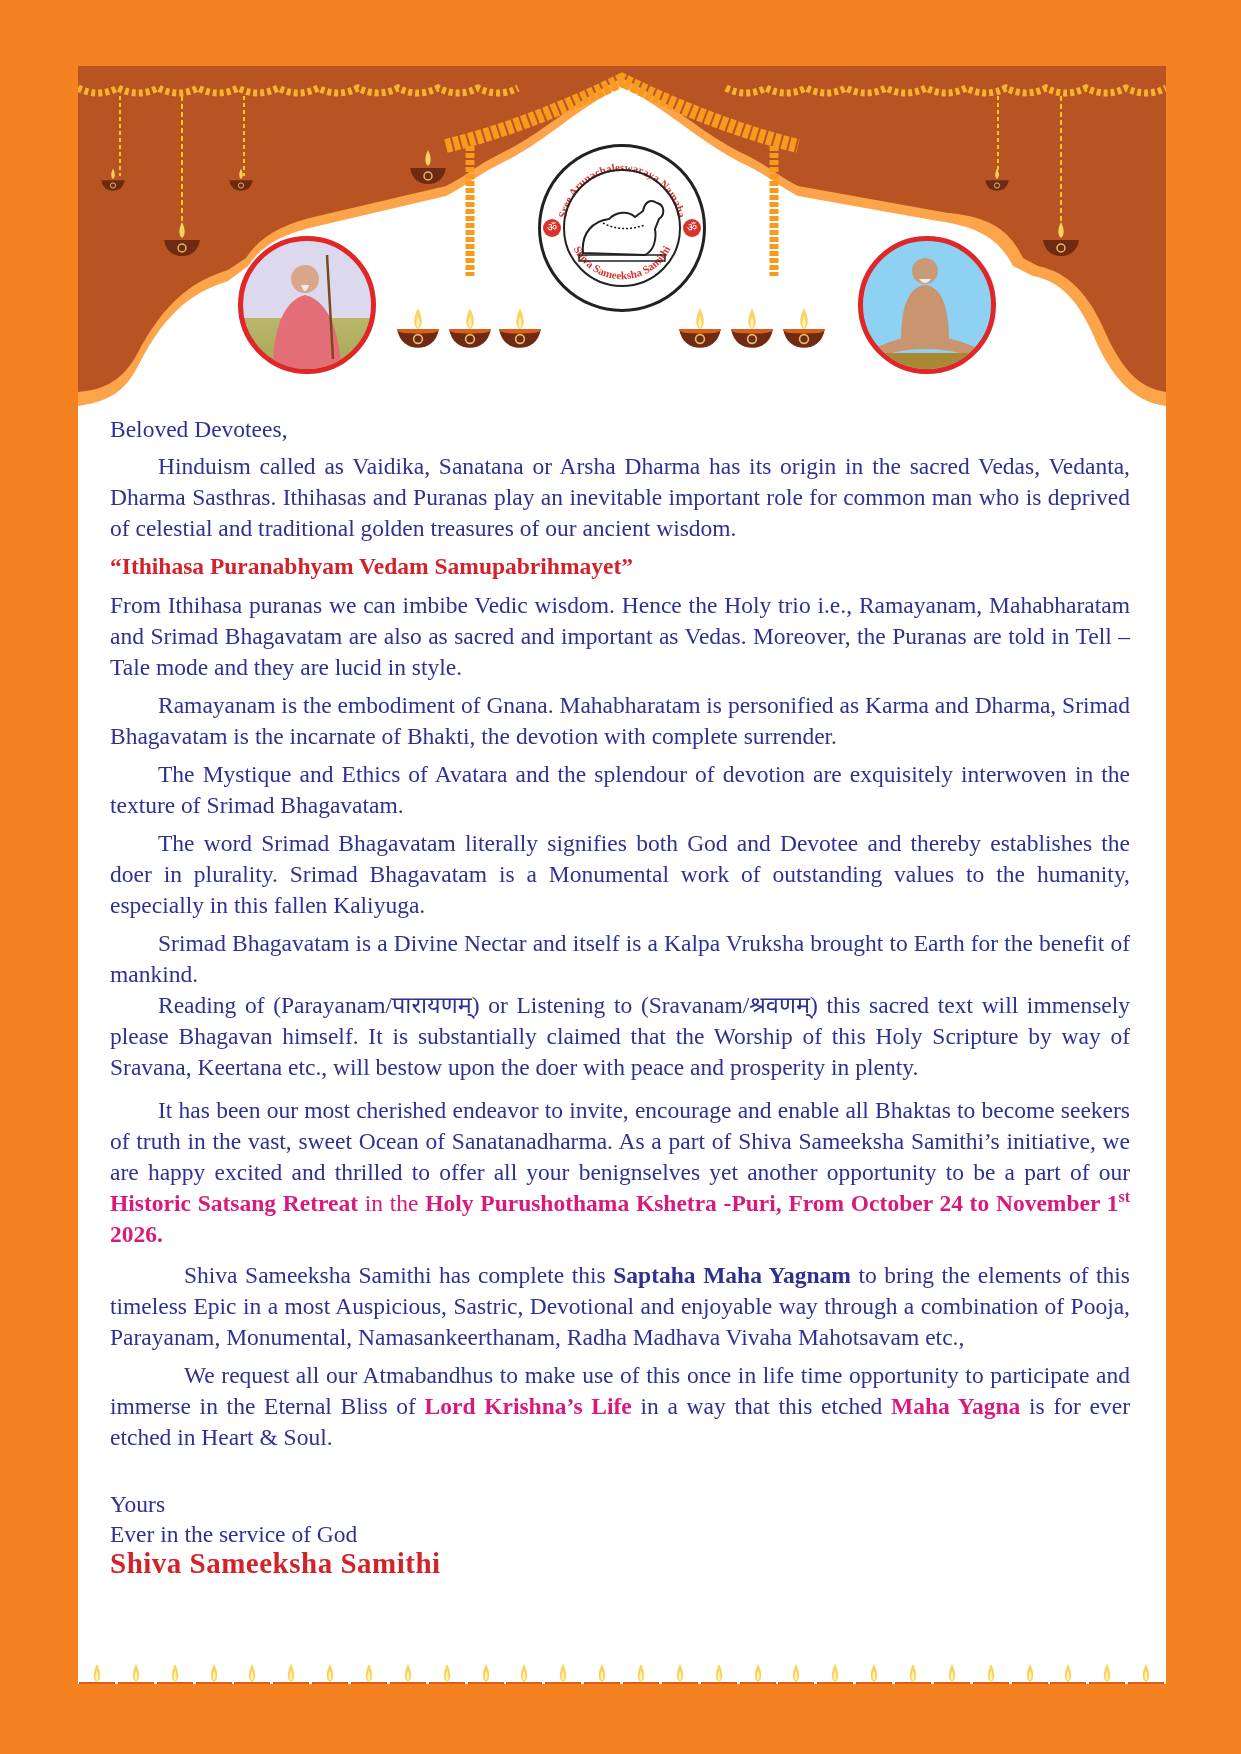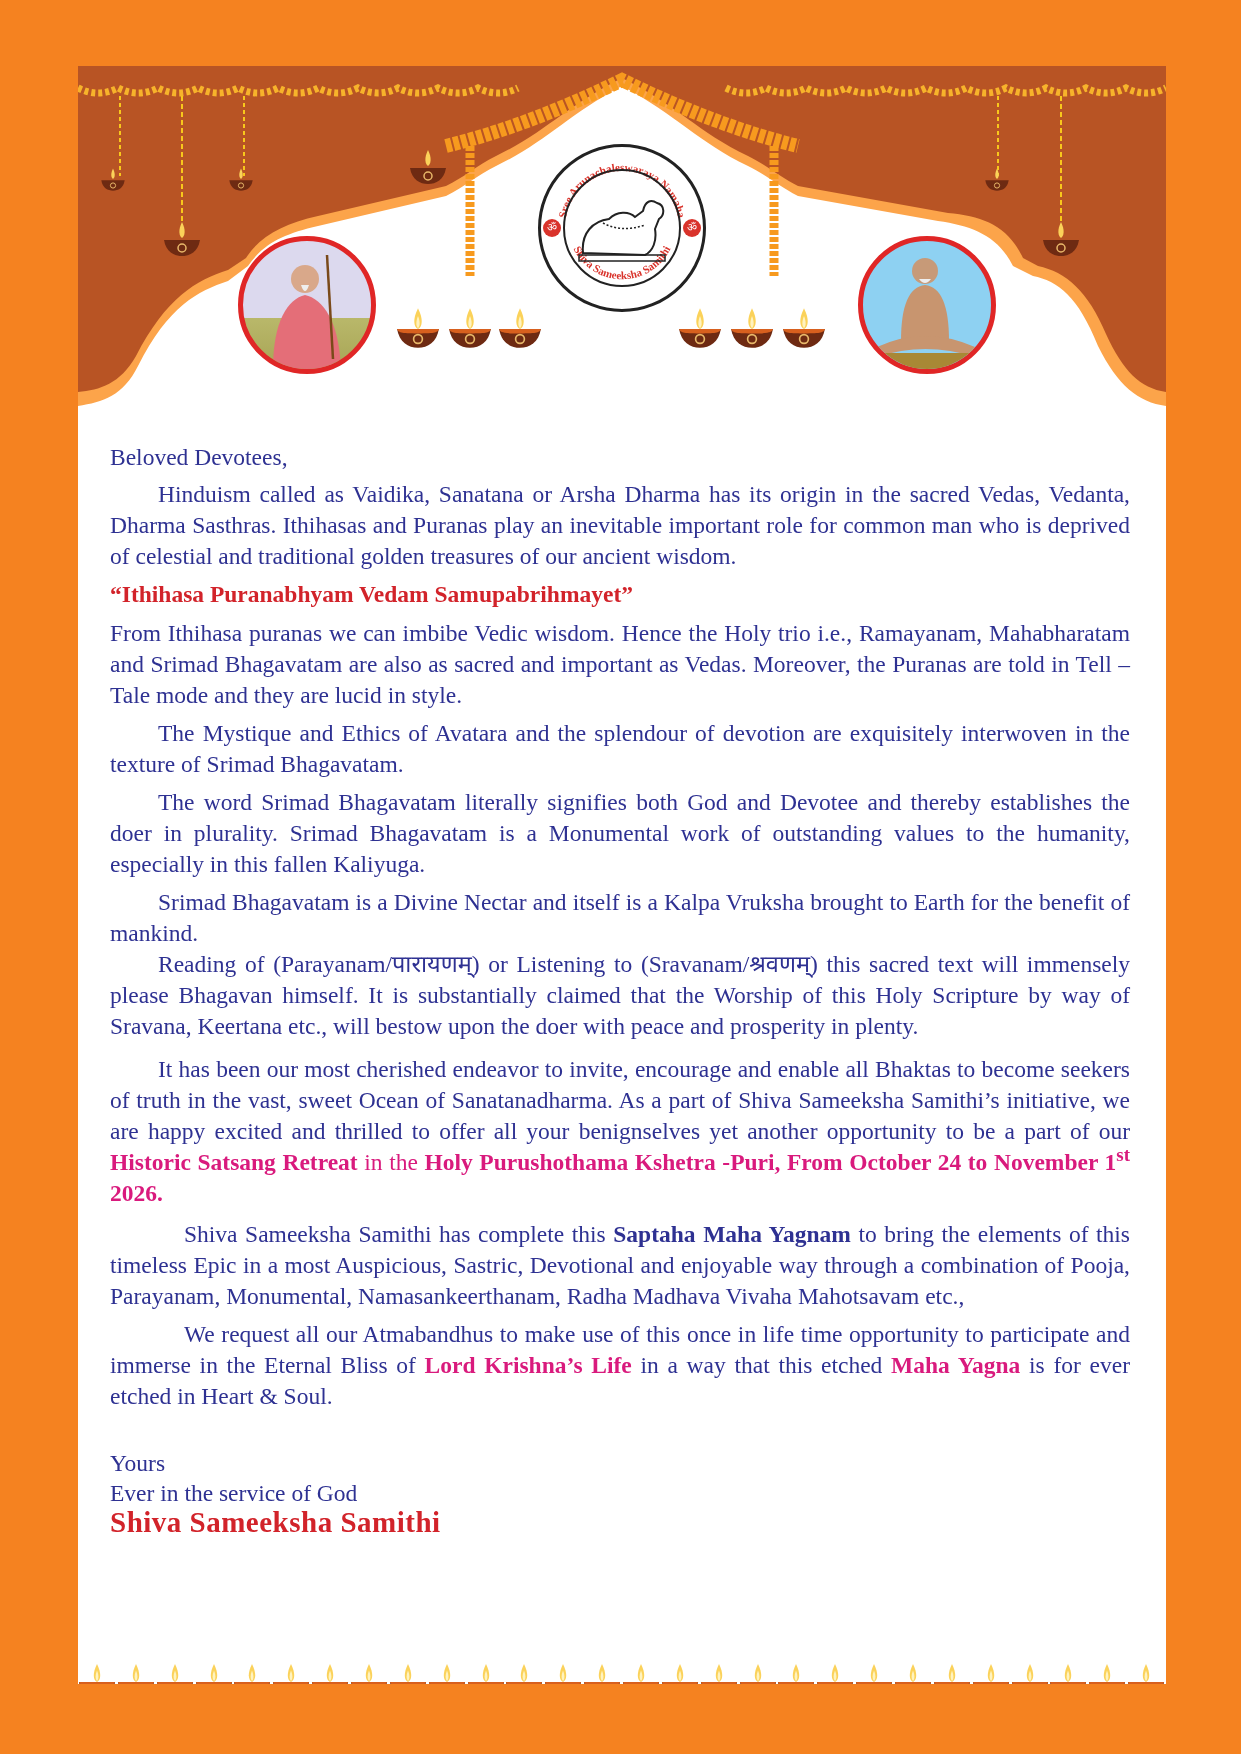--- a/index.html
+++ b/index.html
@@ -26,30 +26,30 @@
     border-radius: 50%; border: 3px solid #222; background: #fff; box-sizing: border-box;
   }
   .emblem-inner {
     position: absolute; left: 22px; top: 22px; width: 118px; height: 118px;
     border-radius: 50%; border: 2px solid #222; box-sizing: border-box;
   }
   .emblem-om { position: absolute; width: 18px; height: 18px; border-radius: 50%; background: #d9332b; color: #fff;
     font-size: 11px; text-align: center; line-height: 18px; font-family: "DejaVu Sans", sans-serif; }
   .lamp { position: absolute; width: 40px; height: 40px; }
   .content {
-    position: absolute; left: 32px; top: 376px; width: 1020px;
+    position: absolute; left: 32px; top: 348px; width: 1020px;
     color: #2e3192; font-size: 23.5px; line-height: 31px;
   }
   .content p { margin: 0 0 7px 0; text-align: justify; }
   .indent { text-indent: 48px; }
   .indent-lg { text-indent: 74px; }
   .quote { text-align: center; color: #d2232a; font-weight: bold; margin: 4px 0 8px 0 !important; }
   .pink { color: #d91a7d; font-weight: bold; }
   .navy-bold { font-weight: bold; color: #2e3192; }
-  .sup { font-size: 19px; vertical-align: super; line-height: 0; }
+  .sup { font-size: 16px; vertical-align: super; line-height: 0; }
   .signoff { text-align: left; margin-top: 36px; }
   .signoff div { line-height: 30px; }
   .org-name { color: #d2232a; font-weight: bold; font-size: 29px; letter-spacing: 0.5px; line-height: 28px !important; }
   .lamp-row { position: absolute; left: 0; top: 1596px; width: 1088px; height: 40px; }
 </style>
 </head>
 <body>
 
 <div class="sheet">
 
@@ -194,20 +194,21 @@
           <path d="M1 21 H39 C38 24 36 25 20 25 C4 25 2 24 1 21Z" fill="#d8601e"></path>
           <circle cx="20" cy="30" r="4" fill="none" stroke="#e8b86a" stroke-width="1.5"></circle>
         </svg></div>
     </div>
 
   <div class="content">
     <p style="margin-bottom:6px;">Beloved Devotees,</p>
     <p class="indent">Hinduism called as Vaidika, Sanatana or Arsha Dharma has its origin in the sacred Vedas, Vedanta, Dharma Sasthras. Ithihasas and Puranas play an inevitable important role for common man who is deprived of celestial and traditional golden treasures of our ancient wisdom.</p>
     <p class="quote">“Ithihasa Puranabhyam Vedam Samupabrihmayet”</p>
     <p>From Ithihasa puranas we can imbibe Vedic wisdom. Hence the Holy trio i.e., Ramayanam, Mahabharatam and Srimad Bhagavatam are also as sacred and important as Vedas. Moreover, the Puranas are told in Tell – Tale mode and they are lucid in style.</p>
+    <p class="indent">Ramayanam is the embodiment of Gnana. Mahabharatam is personified as Karma and Dharma, Srimad Bhagavatam is the incarnate of Bhakti, the devotion with complete surrender.</p>
     <p class="indent">The Mystique and Ethics of Avatara and the splendour of devotion are exquisitely interwoven in the texture of Srimad Bhagavatam.</p>
     <p class="indent">The word Srimad Bhagavatam literally signifies both God and Devotee and thereby establishes the doer in plurality. Srimad Bhagavatam is a Monumental work of outstanding values to the humanity, especially in this fallen Kaliyuga.</p>
     <p class="indent" style="margin-bottom:0;">Srimad Bhagavatam is a Divine Nectar and itself is a Kalpa Vruksha brought to Earth for the benefit of mankind.</p>
     <p class="indent" style="margin-bottom:12px;">Reading of (Parayanam/पारायणम्) or Listening to (Sravanam/श्रवणम्) this sacred text will immensely please Bhagavan himself. It is substantially claimed that the Worship of this Holy Scripture by way of Sravana, Keertana etc., will bestow upon the doer with peace and prosperity in plenty.</p>
     <p class="indent" style="margin-bottom:10px;">
       <span>It has been our most cherished endeavor to invite, encourage and enable all Bhaktas to become seekers of truth in the vast, sweet Ocean of Sanatanadharma. As a part of Shiva Sameeksha Samithi’s initiative, we are happy excited and thrilled to offer all your benignselves yet another opportunity to be a part of our </span><span class="pink">Historic Satsang Retreat</span><span class="pink" style="font-weight:normal"> in the </span><span class="pink">Holy Purushothama Kshetra -Puri, From  October 24 to November 1</span><span class="pink sup">st</span><span class="pink"> 2026.</span>
     </p>
     <p class="indent-lg">
       <span>Shiva Sameeksha Samithi has complete this </span><span class="navy-bold">Saptaha Maha Yagnam</span><span> to bring the elements of this timeless Epic in a most Auspicious, Sastric, Devotional and enjoyable way through a combination of Pooja, Parayanam, Monumental, Namasankeerthanam, Radha Madhava Vivaha Mahotsavam etc.,</span>
     </p>

